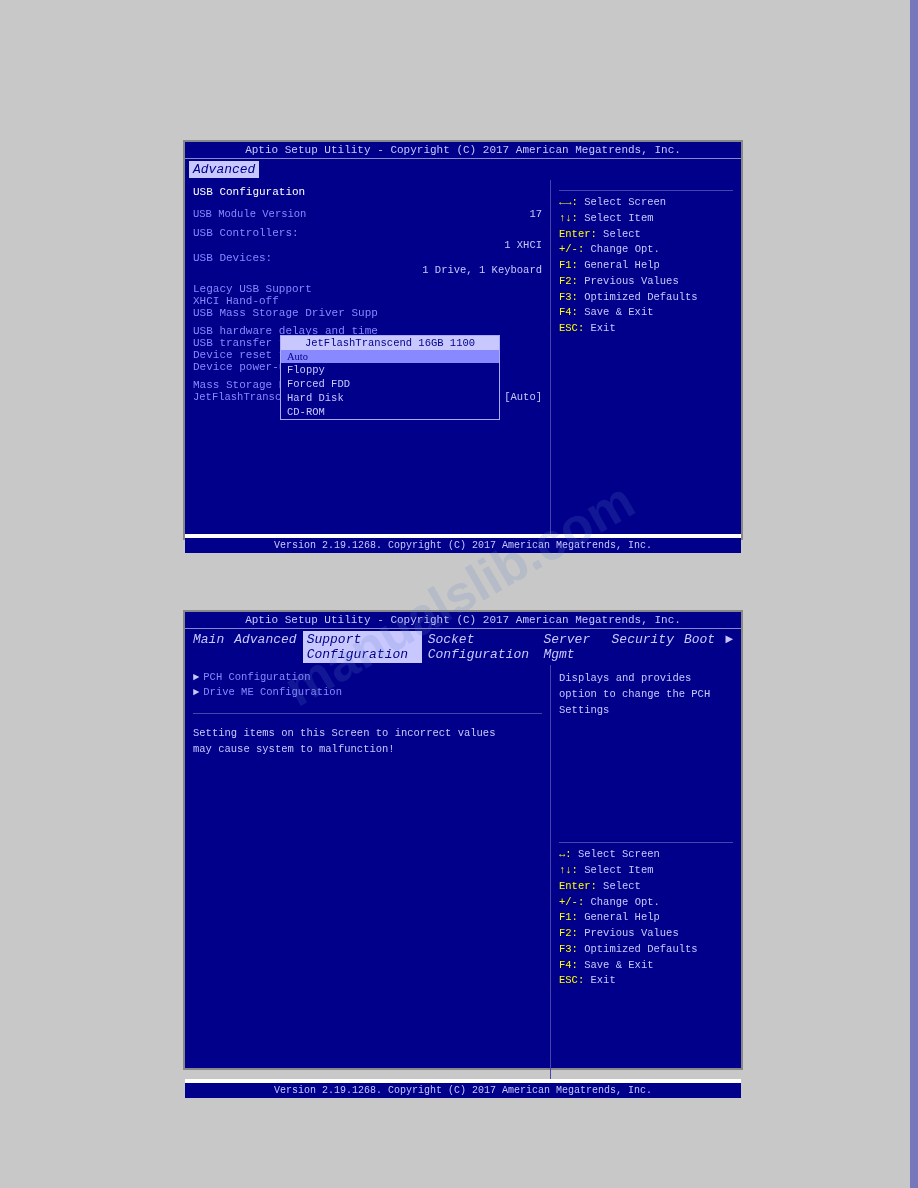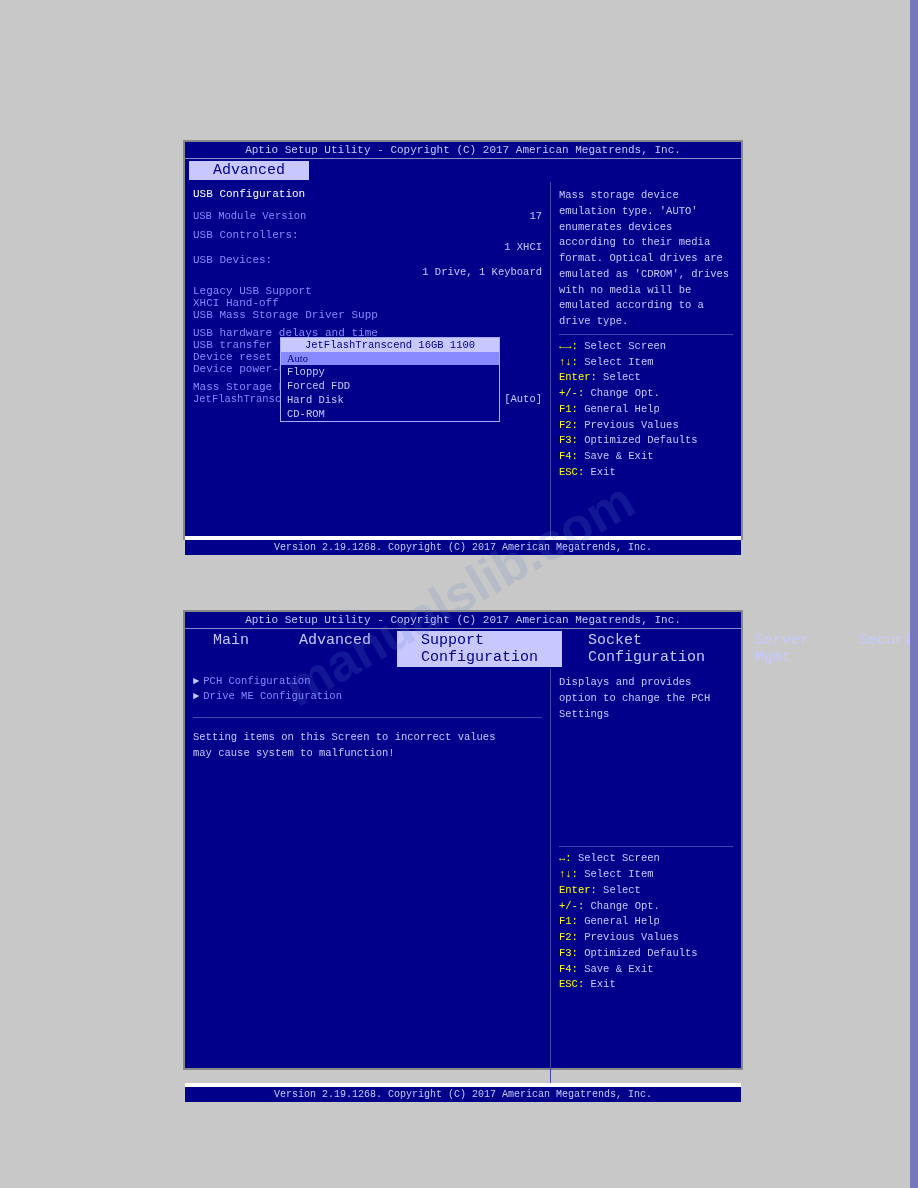--- a/index.html
+++ b/index.html
@@ -44,24 +44,25 @@
     }
 
     .tab-bar {
       background: #00008b;
       padding: 2px 4px;
       display: flex;
       gap: 2px;
     }
 
     .tab {
-      padding: 1px 24px;
-      color: #c8c8ff;
-      font-size: 15px;
+      padding: 1px 4px;
+      color: #c8c8ff;
+      font-size: 13px;
       cursor: default;
+      font-style: italic;
     }
 
     .tab.active {
       background: #c8c8ff;
       color: #00008b;
     }
 
     .screen-body {
       display: flex;
       height: calc(100% - 42px);
@@ -262,21 +263,20 @@
       <div class="dropdown-popup">
         <div class="dropdown-title">JetFlashTranscend 16GB 1100</div>
         <div class="dropdown-item highlighted">Auto</div>
         <div class="dropdown-item">Floppy</div>
         <div class="dropdown-item">Forced FDD</div>
         <div class="dropdown-item">Hard Disk</div>
         <div class="dropdown-item">CD-ROM</div>
       </div>
     </div>
     <div class="right-panel">
-      <div class="key-help">Mass storage device emulation type. 'AUTO' enumerates devices according to their media format. Optical drives are emulated as 'CDROM', drives with no media will be emulated according to a drive type.</div>
       <div class="help-divider"></div>
       <div class="key-help">
         <div><span class="key">←→:</span> Select Screen</div>
         <div><span class="key">↑↓:</span> Select Item</div>
         <div><span class="key">Enter:</span> Select</div>
         <div><span class="key">+/-:</span> Change Opt.</div>
         <div><span class="key">F1:</span> General Help</div>
         <div><span class="key">F2:</span> Previous Values</div>
         <div><span class="key">F3:</span> Optimized Defaults</div>
         <div><span class="key">F4:</span> Save &amp; Exit</div>

